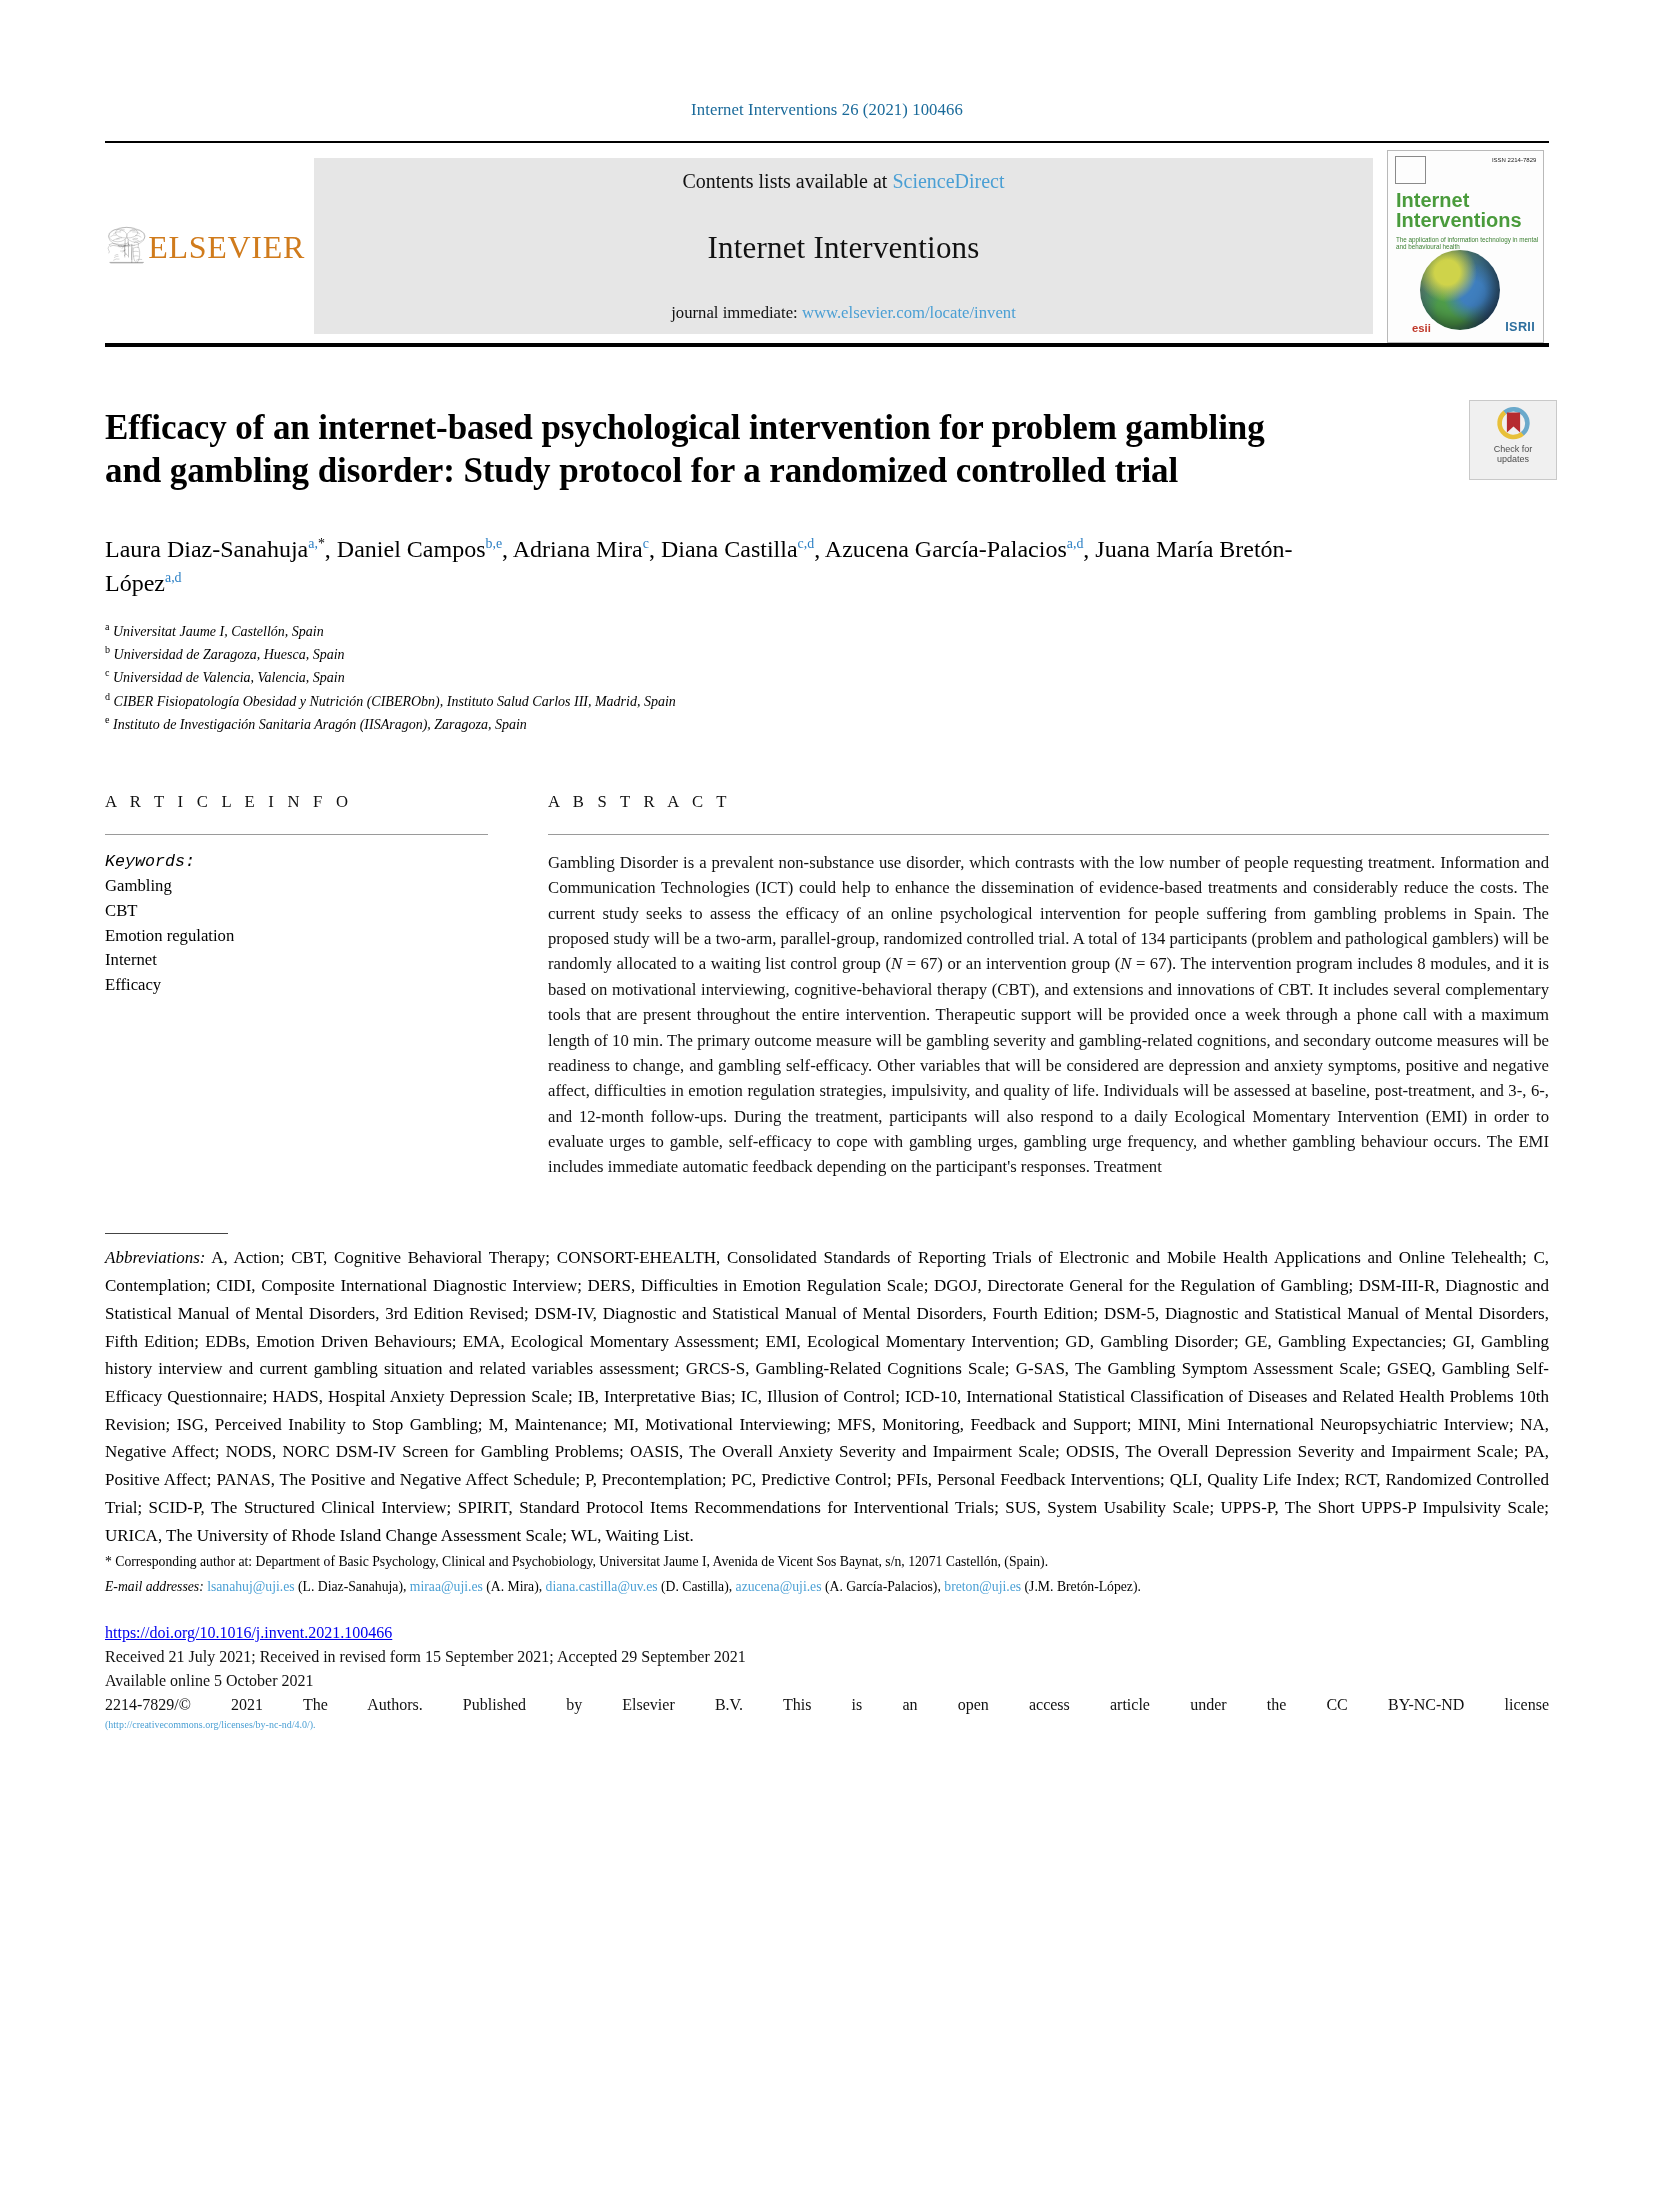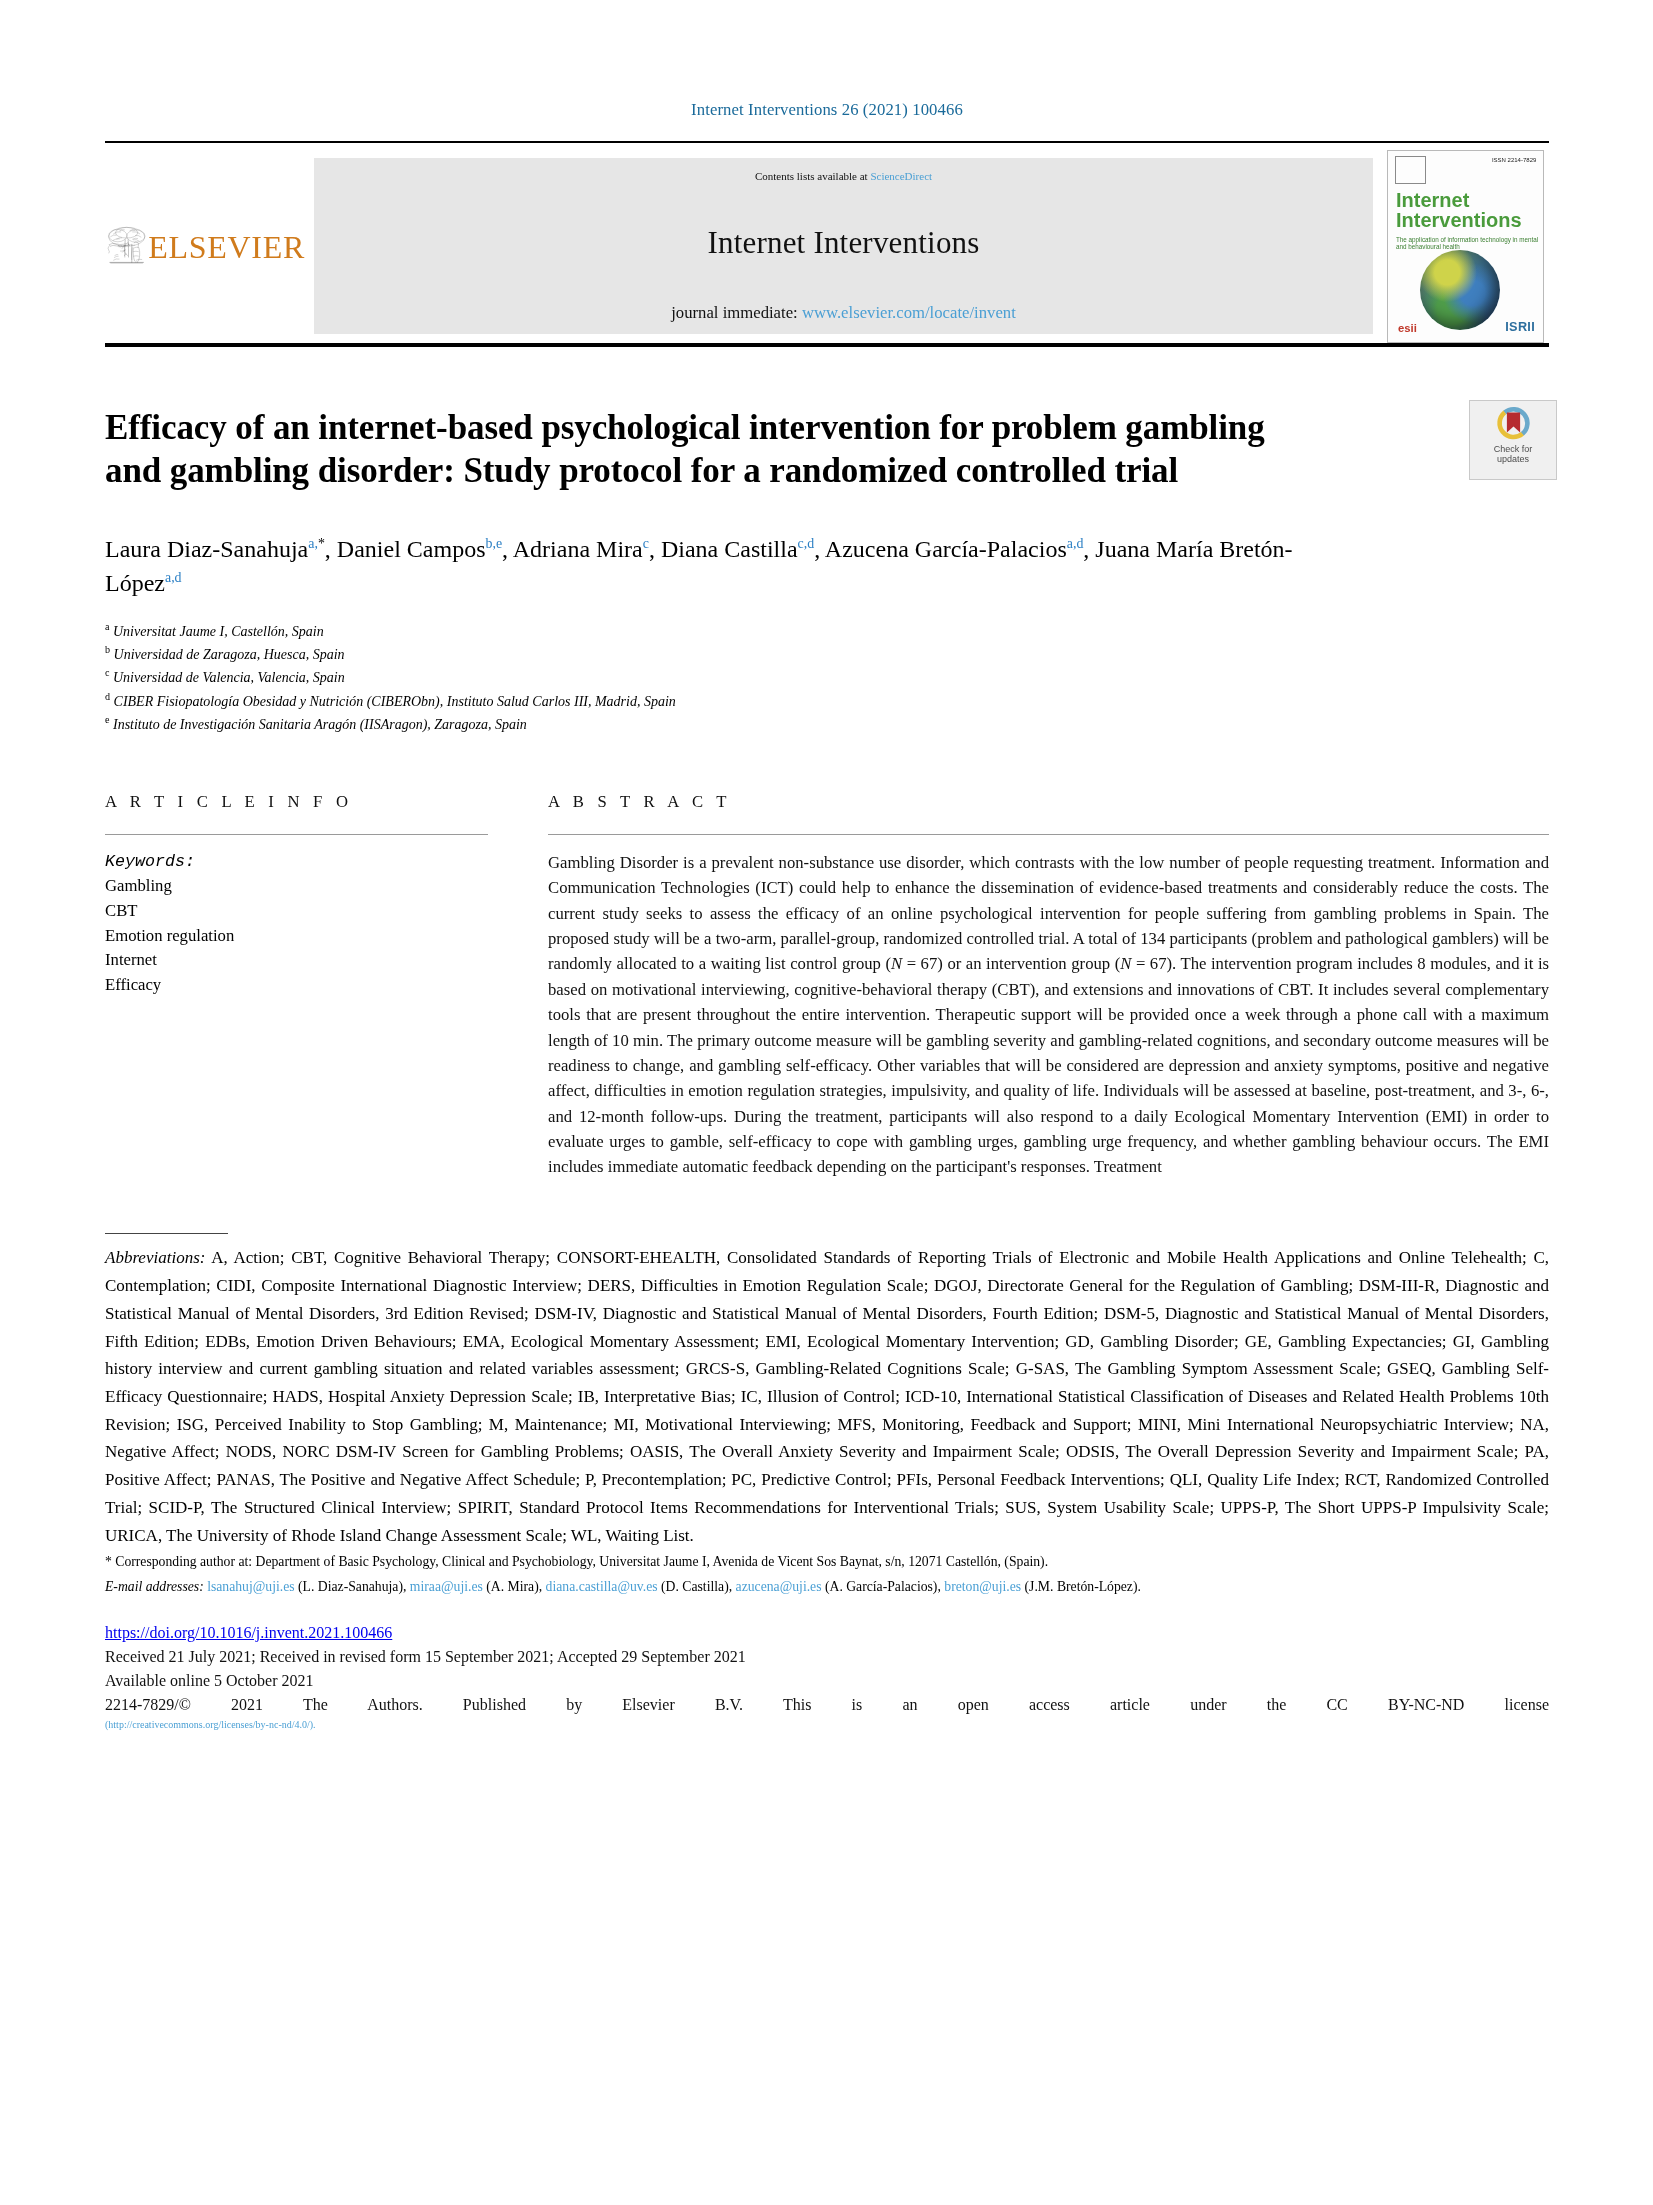--- a/index.html
+++ b/index.html
@@ -66,21 +66,21 @@
     background: #e6e6e6;
     margin: 14.7px 9.3px 9.3px 9.3px;
     display: flex;
     flex-direction: column;
     align-items: center;
     justify-content: space-between;
     padding: 12px 0 10.7px 0;
     box-sizing: border-box;
   }
   .contents-line {
-    font-size: 11px;
+    font-size: 20px;
     color: #111;
   }
   .contents-line a { color: #4a9fd4; text-decoration: none; }
   .journal-title {
     font-size: 31px;
     color: #111;
     letter-spacing: 0.2px;
   }
   .homepage-line { font-size: 16.7px; color: #111; }
   .homepage-line a { color: #4a9fd4; text-decoration: none; }
@@ -127,21 +127,21 @@
     position: absolute; left: 32px; top: 99px;
     width: 80px; height: 80px; border-radius: 50%;
     background:
       radial-gradient(circle at 34% 28%, #cfd34a 0 16%, rgba(207,211,74,0) 38%),
       radial-gradient(circle at 66% 54%, #3f7fbf 0 18%, rgba(63,127,191,0) 44%),
       radial-gradient(circle at 40% 74%, #4f9d4a 0 20%, rgba(79,157,74,0) 46%),
       linear-gradient(135deg, #6f8f3e 0%, #3c6f8d 48%, #2f4f74 100%);
     box-shadow: inset -6.7px -8px 14.7px rgba(0,0,0,.45);
   }
   .cover-esii {
-    position: absolute; left: 10px; bottom: 8px;
+    position: absolute; left: 24px; bottom: 8px;
     font-family: "Liberation Sans", sans-serif;
     font-size: 11.3px; font-weight: bold; color: #c0392b;
   }
   .cover-isrii {
     position: absolute; right: 8px; bottom: 8px;
     font-family: "Liberation Sans", sans-serif;
     font-size: 12.7px; font-weight: bold; color: #2e6f9e;
     letter-spacing: 0.3px;
   }
   .masthead-rule {

